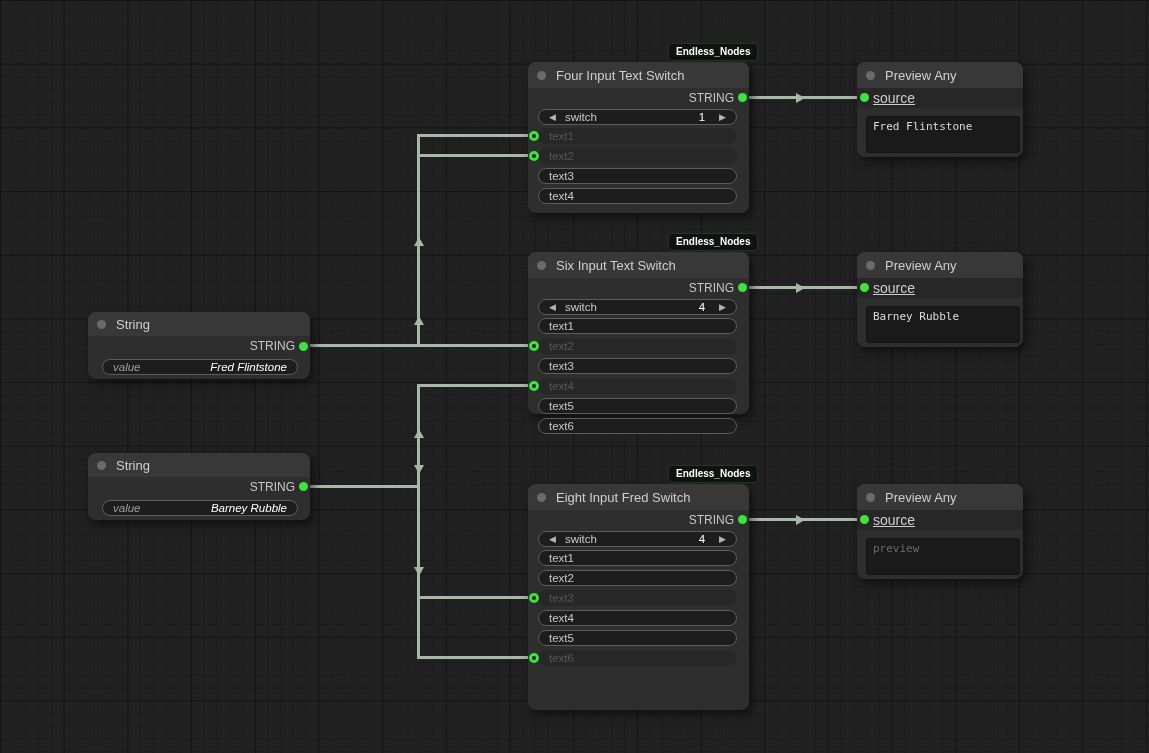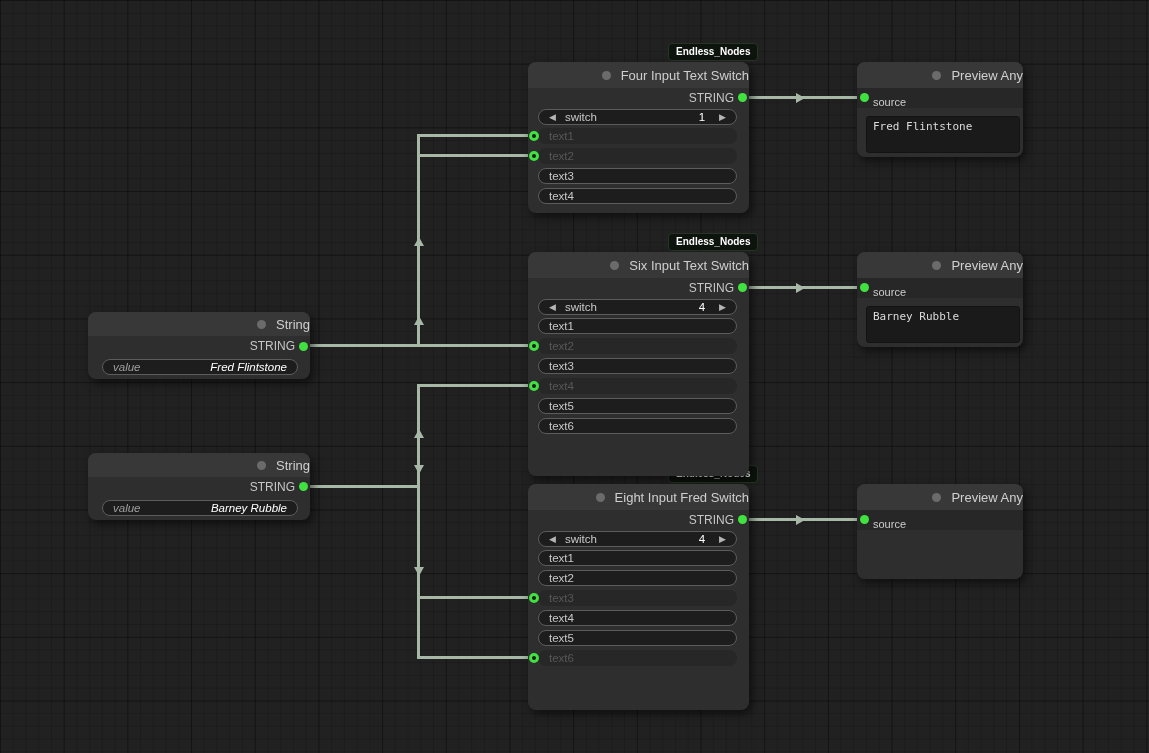--- a/index.html
+++ b/index.html
@@ -10,39 +10,39 @@
       linear-gradient(to right, rgba(0,0,0,.30) 1px, transparent 1px),
       linear-gradient(to bottom, rgba(0,0,0,.30) 1px, transparent 1px),
       linear-gradient(to right, rgba(0,0,0,.15) 1px, transparent 1px),
       linear-gradient(to bottom, rgba(0,0,0,.15) 1px, transparent 1px);
     background-size:63.7px 63.7px,63.7px 63.7px,12.74px 12.74px,12.74px 12.74px;
     font-family:"Liberation Sans",sans-serif;
   }
   .node{position:absolute;background:#2e2e2e;border-radius:8px;
     box-shadow:3px 4px 10px rgba(0,0,0,.55);box-sizing:border-box;}
   .ntitle{height:26px;background:#383838;border-radius:8px 8px 0 0;
-    display:flex;align-items:center;padding-left:9px;color:#cfcfcf;font-size:13px;justify-content:flex-end;}
+    display:flex;align-items:center;padding-left:9px;color:#cfcfcf;font-size:13px;}
   .ntitle-sm{height:24px;}
   .tdot{width:9px;height:9px;border-radius:50%;background:#6b6b6b;margin-right:10px;flex:0 0 auto;}
   .outrow{height:20px;display:flex;align-items:center;justify-content:flex-end;
     padding-right:15px;color:#c6c6c6;font-size:12px;}
   .swrow{height:18px;padding:1px 12px 1px 10px;box-sizing:border-box;}
   .wrow{height:20px;padding:2px 12px 2px 10px;box-sizing:border-box;}
   .strow{height:22px;padding:3px 12px 4px 14px;box-sizing:border-box;font-style:italic;}
   .pill{height:16px;width:100%;background:#1d1d1d;border:1px solid #5c5c5c;border-radius:9px;
     display:flex;align-items:center;padding:0 10px;font-size:11.5px;color:#c9c9c9;
     box-sizing:border-box;white-space:nowrap;}
   .pill.disabled{background:#272727;border-color:rgba(0,0,0,0);color:#575757;}
   .pill .spacer{flex:1;}
   .pill .wvalue{color:#fff;margin-right:14px;}
   .pill .stepper{color:#b5b5b5;font-size:9px;line-height:1;}
   .stepper.left{margin-right:9px;}
   .pill-value-right{color:#fff;}
-  .srcband{height:20px;background:#272727;display:flex;align-items:flex-end;
-    padding-left:16px;font-size:11px;color:#cccccc;}
+  .srcband{height:20px;background:#272727;display:flex;align-items:center;
+    padding-left:16px;font-size:14px;color:#cccccc;text-decoration:underline;}
   .ptext{position:absolute;left:9px;right:3px;top:54px;height:37px;background:#1a1a1a;
     border:1px solid #131313;border-radius:3px;color:#dcdcdc;
     font-family:"DejaVu Sans Mono",monospace;font-size:11px;padding:3px 6px;
     box-sizing:border-box;white-space:pre;overflow:hidden;}
   .ptext.placeholder{color:#6b6b6b;}
   .badge{position:absolute;background:#0d130d;border:1px solid #273527;border-radius:4px;
     color:#ffffff;font-size:10px;font-weight:bold;padding:2px 7px;line-height:12px;}
   .wire{position:absolute;background:#a7b8a7;}
   .dot{position:absolute;width:9px;height:9px;border-radius:50%;background:#3fe23f;}
   .donut{position:absolute;width:4px;height:4px;border:3px solid #3fe23f;
@@ -149,21 +149,21 @@
           <span>text3</span>
         </div>
       </div>
     <div class="wrow">
         <div class="pill">
           <span>text4</span>
         </div>
       </div>
   </div>
 
-  <div class="node" style="left:528px;top:252px;width:221px;height:224px">
+  <div class="node" style="left:528px;top:252px;width:221px;height:162px">
     <div class="ntitle">
       <span class="tdot"></span>
       <span>Six Input Text Switch</span>
     </div>
     <div class="outrow">
       <span>STRING</span>
     </div>
     <div class="swrow">
       <div class="pill">
         <span class="stepper left">◀</span>
@@ -277,20 +277,21 @@
   </div>
 
   <div class="node" style="left:857px;top:484px;width:166px;height:95px">
     <div class="ntitle">
       <span class="tdot"></span>
       <span>Preview Any</span>
     </div>
     <div class="srcband">
       <span>source</span>
     </div>
+    <div class="ptext placeholder">preview</div>
   </div>
 
   <div class="dot" style="left:298.5px;top:341.5px"></div>
   <div class="dot" style="left:298.5px;top:482px"></div>
   <div class="dot" style="left:737.5px;top:93px"></div>
   <div class="dot" style="left:737.5px;top:283px"></div>
   <div class="dot" style="left:737.5px;top:515px"></div>
 
   <div class="dot" style="left:859.5px;top:93px"></div>
   <div class="dot" style="left:859.5px;top:283px"></div>

